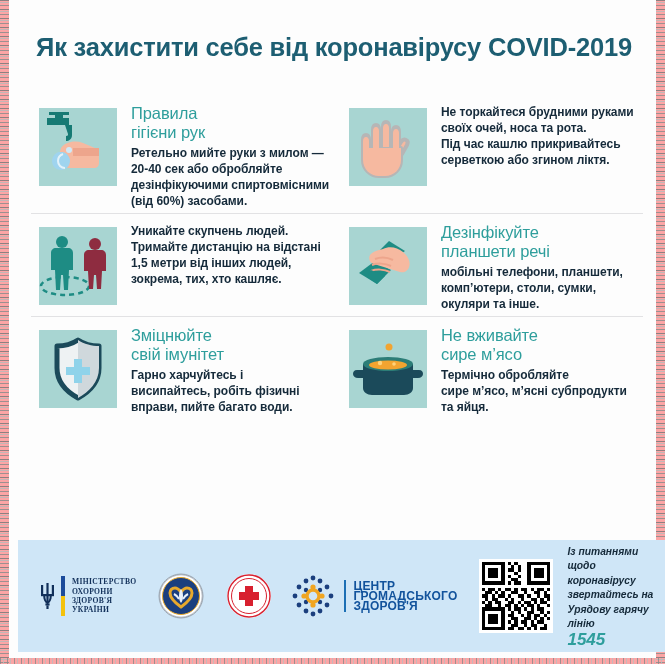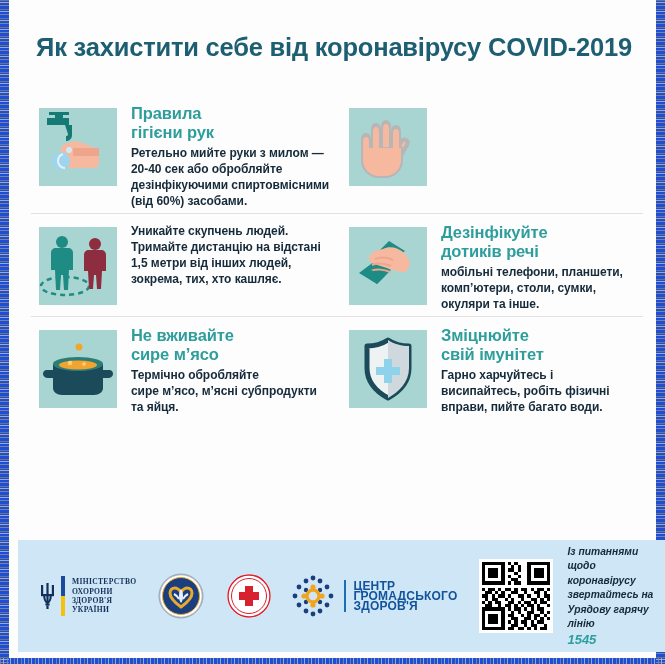--- a/index.html
+++ b/index.html
@@ -2,21 +2,21 @@
 <html><head>
 <meta charset="utf-8">
 <style>
   html,body{margin:0;padding:0;}
   body{
     width:665px;height:664px;
     background:#ffffff;
     font-family:"Liberation Sans","DejaVu Sans",sans-serif;
     overflow:hidden;
   }
-  .poster{position:relative;width:665px;height:664px;background:#1d4ed8;overflow:hidden;}
+  .poster{position:relative;width:665px;height:664px;background:#fca5a5;overflow:hidden;}
 
   
   .edge{position:absolute;top:0;bottom:0;width:9px;background:
       repeating-linear-gradient(to bottom,#7a7a7a 0 1px,transparent 1px 2px,
       #b9b9b9 2px 3px,transparent 3px 5px,#8c8c8c 5px 6px,transparent 6px 9px);
       opacity:.85;}
   .edge.left{left:0;}
   .edge.right{right:0;}
   .edge-bottom{position:absolute;left:0;right:0;bottom:0;height:6px;background:
       repeating-linear-gradient(to right,#8a8a8a 0 1px,transparent 1px 3px,
@@ -31,21 +31,21 @@
   }
 
   .grid{position:absolute;left:18px;top:95px;width:620px;}
   .row{position:relative;display:flex;}
   .divider{height:1px;background:#e2e2e4;margin:0 4px;}
   .cell{width:310px;display:flex;padding:9px 0 4px 0;box-sizing:border-box;}
 
   .tile{width:78px;height:78px;flex:0 0 78px;margin:4px 14px 0 12px;
         background:#a8d5d2;position:relative;overflow:hidden;}
   .txt{flex:1;padding-right:6px;}
-  .head{color:#2e9e9c;font-weight:bold;font-size:16.5px;line-height:18.5px;
+  .head{color:#2e9e9c;font-weight:normal;font-size:16.5px;line-height:18.5px;
         margin:0 0 4px 0;white-space:pre-line;letter-spacing:-0.1px;}
   .body{color:#152a3a;font-weight:bold;font-size:12px;line-height:16px;
         white-space:pre-line;letter-spacing:-0.05px;}
 
   
   .footer{position:absolute;left:9px;bottom:6px;width:647px;height:112px;background:#cfe6f7;}
   .footer-inner{position:relative;width:100%;height:100%;display:flex;align-items:center;}
 
   .moh{display:flex;align-items:center;margin-left:22px;font-family:Liberation Serif, serif;}
   .trident{width:15px;height:26px;position:relative;}
@@ -59,21 +59,21 @@
 
   .cgz{display:flex;align-items:center;margin-left:18px;}
   .cgz-dots{width:46px;height:46px;flex:0 0 46px;}
   .cgz-bar{width:2px;height:32px;background:#1b6fb5;margin:0 7px 0 8px;}
   .cgz-text{font-size:12px;font-weight:bold;color:#12539c;line-height:10px;letter-spacing:.2px;}
 
   .qr{width:74px;height:74px;margin-left:22px;flex:0 0 74px;background:#fff;padding:3px;box-sizing:border-box;}
   .qr svg{display:block;}
 
   .hot{margin-left:14px;font-size:10.3px;font-weight:bold;color:#152a3a;line-height:14.4px;white-space:pre-line;font-style:italic;}
-  .hot .num{color:#2e9e9c;font-size:13px;display:block;margin-top:1px;}
+  .hot .num{color:#2e9e9c;font-size:17px;display:block;margin-top:1px;}
 </style>
 </head>
 <body>
 
 <div class="poster">
   <div class="edge left"></div>
   <div class="edge right"></div>
   <div class="edge-bottom"></div>
 
   <div class="sheet">
@@ -123,20 +123,24 @@
               <g fill="#f6b9a0">
                 <path d="M14 33c0-2 1-4 3-4s3 2 3 4v9h-6z"></path>
                 <path d="M24 23c0-2 1-4 3-4s3 2 3 4v17h-6z"></path>
                 <path d="M34 20c0-2 1-4 3-4s3 2 3 4v19h-6z"></path>
                 <path d="M44 25c0-2 1-4 3-4s3 2 3 4v15h-6z"></path>
                 <path d="M14 40h38v12c0 9-7 16-16 16h-6c-9 0-16-7-16-16z"></path>
               </g>
             </svg>
           </div>
           <div class="txt">
+            <div class="body">Не торкайтеся брудними руками
+своїх очей, носа та рота.
+Під час кашлю прикривайтесь
+серветкою або згином ліктя.</div>
           </div>
         </div>
       </div>
 
       <div class="divider"></div>
 
       <div class="row">
         <div class="cell">
           <div class="tile">
             <svg width="78" height="78" viewBox="0 0 78 78">
@@ -168,69 +172,69 @@
               <path d="M10 46l16-12 16 9-14 14z" fill="#1e8c84"></path>
               <path d="M34 22c6-3 14-2 20 3 5 4 8 10 6 15-1 4-5 6-9 5l-26-8c-4-1-6-5-4-9 2-3 8-5 13-6z" fill="#f6b9a0"></path>
               <path d="M26 32c5-2 12-2 18 1" stroke="#eda58c" stroke-width="2" fill="none"></path>
               <path d="M23 38c5-2 13-2 19 1" stroke="#eda58c" stroke-width="2" fill="none"></path>
               <path d="M22 44c5-2 13-2 19 1" stroke="#eda58c" stroke-width="2" fill="none"></path>
               <path d="M18 50l10 7 8-8-14-6z" fill="#1e8c84"></path>
             </svg>
           </div>
           <div class="txt">
             <div class="head">Дезінфікуйте
-дотиків речі</div>
+планшети речі</div>
             <div class="body">мобільні телефони, планшети,
 комп’ютери, столи, сумки,
 окуляри та інше.</div>
           </div>
         </div>
       </div>
 
       <div class="divider"></div>
 
       <div class="row">
+        <div class="cell">
+          <div class="tile">
+            <svg width="78" height="78" viewBox="0 0 78 78">
+              <rect width="78" height="78" fill="#a8d5d2"></rect>
+              <path d="M39 10c6 4 14 6 21 6v22c0 14-10 24-21 30-11-6-21-16-21-30V16c7 0 15-2 21-6z" fill="#eef2f3" stroke="#1b4a5a" stroke-width="5" stroke-linejoin="round"></path>
+              <path d="M39 10c6 4 14 6 21 6v22c0 14-10 24-21 30z" fill="#cfd8dc"></path>
+              <path d="M35 29h8v8h8v8h-8v8h-8v-8h-8v-8h8z" fill="#8fd3ea"></path>
+            </svg>
+          </div>
+          <div class="txt">
+            <div class="head">Зміцнюйте
+свій імунітет</div>
+            <div class="body">Гарно харчуйтесь і
+висипайтесь, робіть фізичні
+вправи, пийте багато води.</div>
+          </div>
+        </div>
+
         <div class="cell">
           <div class="tile">
             <svg width="78" height="78" viewBox="0 0 78 78">
               <rect width="78" height="78" fill="#a8d5d2"></rect>
               <circle cx="40" cy="17" r="3.5" fill="#f2a430"></circle>
               <path d="M14 34h50v24c0 4-4 7-9 7H23c-5 0-9-3-9-7z" fill="#1b4a5a"></path>
               <ellipse cx="39" cy="34" rx="25" ry="7" fill="#2c7d77"></ellipse>
               <ellipse cx="39" cy="35" rx="19" ry="4.6" fill="#f2a430"></ellipse>
               <circle cx="31" cy="33" r="2.2" fill="#ffd27a"></circle>
               <circle cx="45" cy="34" r="1.8" fill="#ffd27a"></circle>
               <path d="M8 40c-3 0-4 2-4 4s2 4 5 4h5v-8z" fill="#1b4a5a"></path>
               <path d="M70 40c3 0 4 2 4 4s-2 4-5 4h-5v-8z" fill="#1b4a5a"></path>
             </svg>
           </div>
           <div class="txt">
             <div class="head">Не вживайте
 сире м’ясо</div>
             <div class="body">Термічно обробляйте
 сире м’ясо, м’ясні субпродукти
 та яйця.</div>
-          </div>
-        </div>
-
-        <div class="cell">
-          <div class="tile">
-            <svg width="78" height="78" viewBox="0 0 78 78">
-              <rect width="78" height="78" fill="#a8d5d2"></rect>
-              <path d="M39 10c6 4 14 6 21 6v22c0 14-10 24-21 30-11-6-21-16-21-30V16c7 0 15-2 21-6z" fill="#eef2f3" stroke="#1b4a5a" stroke-width="5" stroke-linejoin="round"></path>
-              <path d="M39 10c6 4 14 6 21 6v22c0 14-10 24-21 30z" fill="#cfd8dc"></path>
-              <path d="M35 29h8v8h8v8h-8v8h-8v-8h-8v-8h8z" fill="#8fd3ea"></path>
-            </svg>
-          </div>
-          <div class="txt">
-            <div class="head">Зміцнюйте
-свій імунітет</div>
-            <div class="body">Гарно харчуйтесь і
-висипайтесь, робіть фізичні
-вправи, пийте багато води.</div>
           </div>
         </div>
       </div>
 
     </div>
 
     <div class="footer">
       <div class="footer-inner">
 
         <div class="moh">

